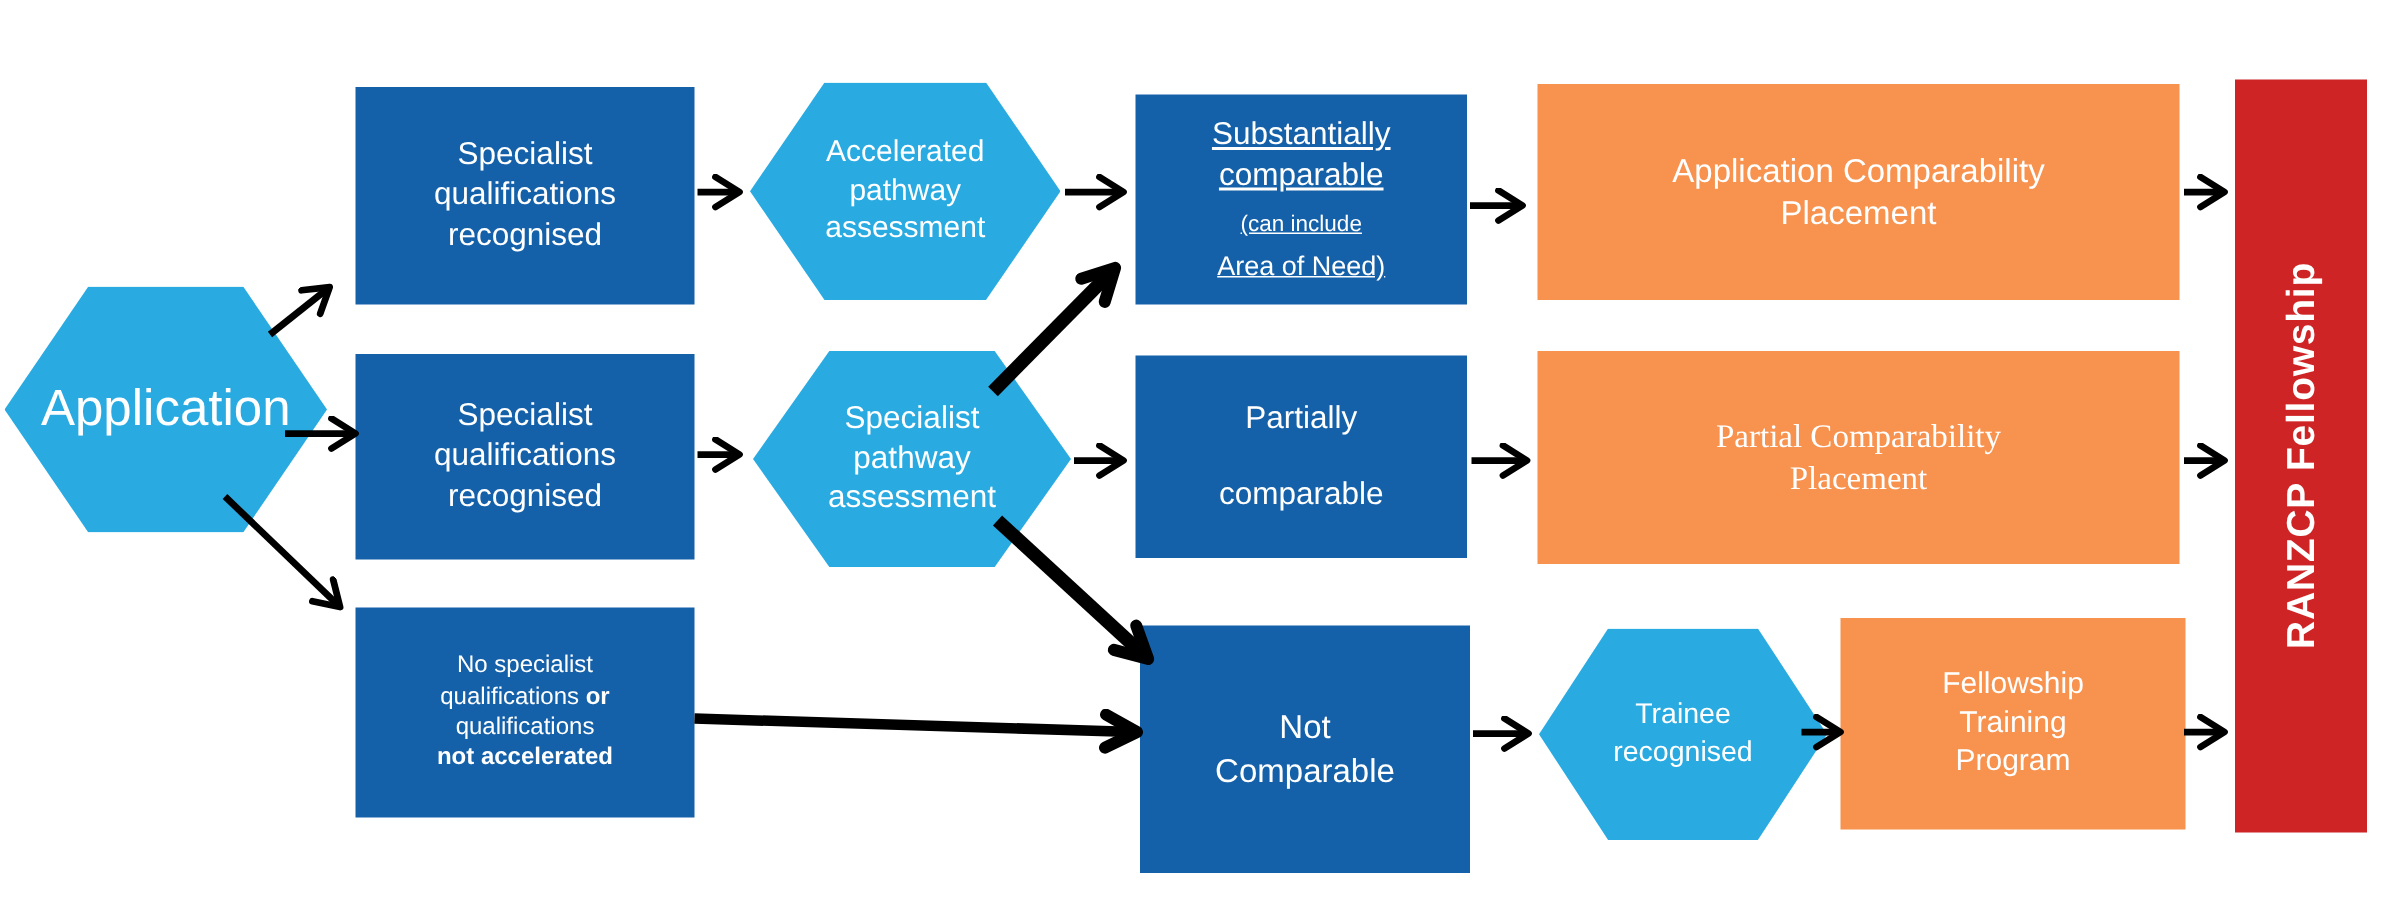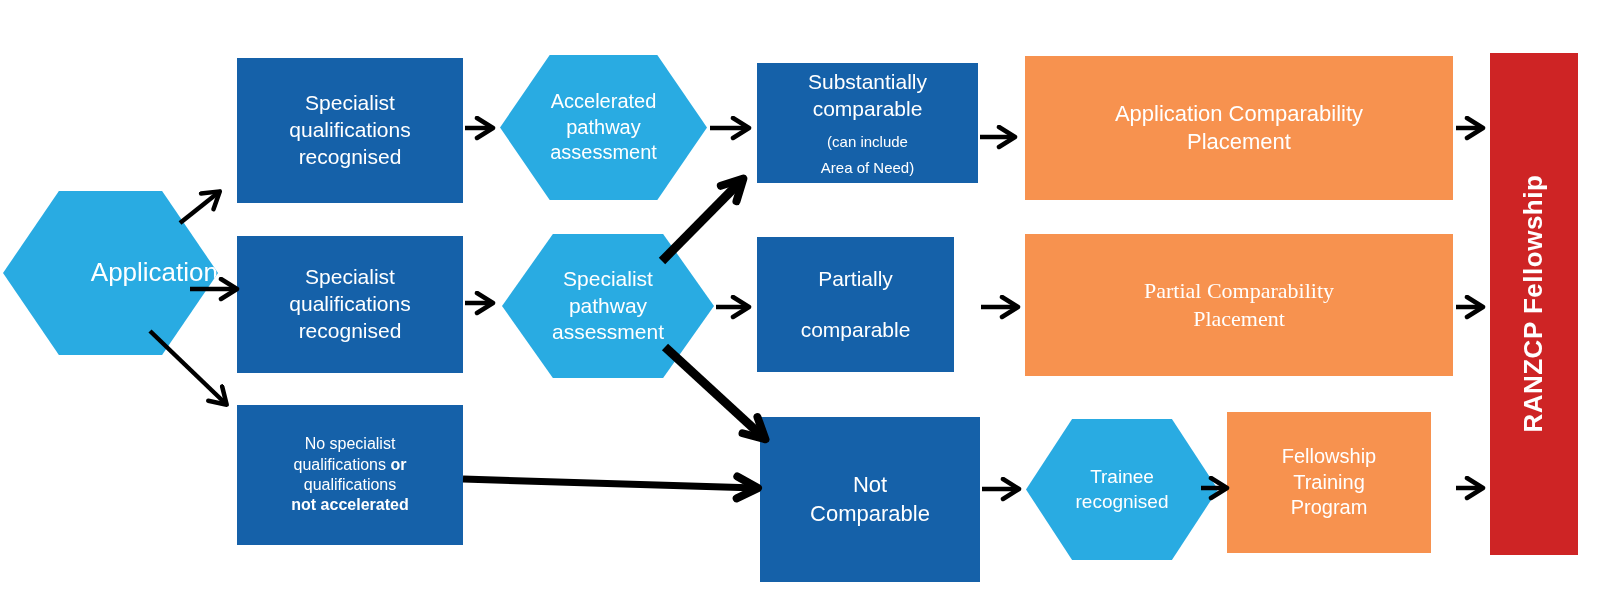--- a/index.html
+++ b/index.html
@@ -21,53 +21,53 @@
     color:var(--c-text);line-height:1.28;box-sizing:border-box;
   }
   .dark{background:var(--c-darkblue);}
   .orange{background:var(--c-orange);}
   .hex{
     background:var(--c-lightblue);
     clip-path:polygon(0% 50%,24% 0%,76% 0%,100% 50%,76% 100%,24% 100%);
   }
   .hex.app{clip-path:polygon(0% 50%,26% 0%,74% 0%,100% 50%,74% 100%,26% 100%);}
   .note{font-size:15px;margin-top:9px;}
-  .note2{font-size:15px;margin-top:7px;text-align:center;}
+  .note2{font-size:18px;margin-top:7px;text-align:center;}
   .redbar{background:var(--c-red);}
   .redbar span{
     transform:rotate(-90deg);white-space:nowrap;
     font-size:26px;font-weight:bold;letter-spacing:0.5px;
   }
   #arrows{position:absolute;left:0;top:0;z-index:3;pointer-events:none;}
   #arrows line{stroke:var(--c-arrow);}
   .arrowhead{stroke:var(--c-arrow);fill:none;stroke-linecap:round;stroke-linejoin:round;}
   b{font-weight:bold;}
 </style>
 </head>
 <body>
 
 <div id="canvas">
 
-  <div class="node hex app" style="left:3px;top:191px;width:215px;height:164px;font-size:26px;align-items:flex-end;">
+  <div class="node hex app" style="left:3px;top:191px;width:215px;height:164px;font-size:34px;">
     <div>Application</div>
   </div>
 
   <div class="node dark" style="left:237px;top:58px;width:226px;height:145px;font-size:21px;">
     <div>Specialist</div>
     <div>qualifications</div>
     <div>recognised</div>
   </div>
 
   <div class="node hex" style="left:500px;top:55px;width:207px;height:145px;font-size:20px;">
     <div>Accelerated</div>
     <div>pathway</div>
     <div>assessment</div>
   </div>
 
-  <div class="node dark" style="left:757px;top:63px;width:221px;height:120px;font-size:21px;">
+  <div class="node dark" style="left:757px;top:63px;width:221px;height:140px;font-size:21px;text-decoration:underline;">
     <div>Substantially</div>
     <div>comparable</div>
     <div class="note">(can include</div>
     <div class="note2">Area of Need)</div>
   </div>
 
   <div class="node orange" style="left:1025px;top:56px;width:428px;height:144px;font-size:22px;">
     <div>Application Comparability</div>
     <div>Placement</div>
   </div>
@@ -77,21 +77,21 @@
     <div>qualifications</div>
     <div>recognised</div>
   </div>
 
   <div class="node hex" style="left:502px;top:234px;width:212px;height:144px;font-size:21px;">
     <div>Specialist</div>
     <div>pathway</div>
     <div>assessment</div>
   </div>
 
-  <div class="node dark" style="left:757px;top:237px;width:197px;height:135px;font-size:21px;gap:24px;">
+  <div class="node dark" style="left:757px;top:237px;width:221px;height:135px;font-size:21px;gap:24px;">
     <div>Partially</div>
     <div>comparable</div>
   </div>
 
   <div class="node orange" style="left:1025px;top:234px;width:428px;height:142px;font-size:22px;font-family:Liberation Serif, serif;">
     <div>Partial Comparability</div>
     <div>Placement</div>
   </div>
 
   <div class="node dark" style="left:237px;top:405px;width:226px;height:140px;font-size:16px;">
@@ -104,21 +104,21 @@
   <div class="node dark" style="left:760px;top:417px;width:220px;height:165px;font-size:22px;">
     <div>Not</div>
     <div>Comparable</div>
   </div>
 
   <div class="node hex" style="left:1026px;top:419px;width:192px;height:141px;font-size:19px;align-items:center;">
     <div>Trainee</div>
     <div>recognised</div>
   </div>
 
-  <div class="node orange" style="left:1227px;top:412px;width:204px;height:141px;font-size:20px;">
+  <div class="node orange" style="left:1227px;top:412px;width:230px;height:141px;font-size:20px;">
     <div>Fellowship</div>
     <div>Training</div>
     <div>Program</div>
   </div>
 
   <div class="node redbar" style="left:1490px;top:53px;width:88px;height:502px;">
     <span>RANZCP Fellowship</span>
   </div>
 
   <svg id="arrows" width="1600" height="600" viewBox="0 0 1600 600">

